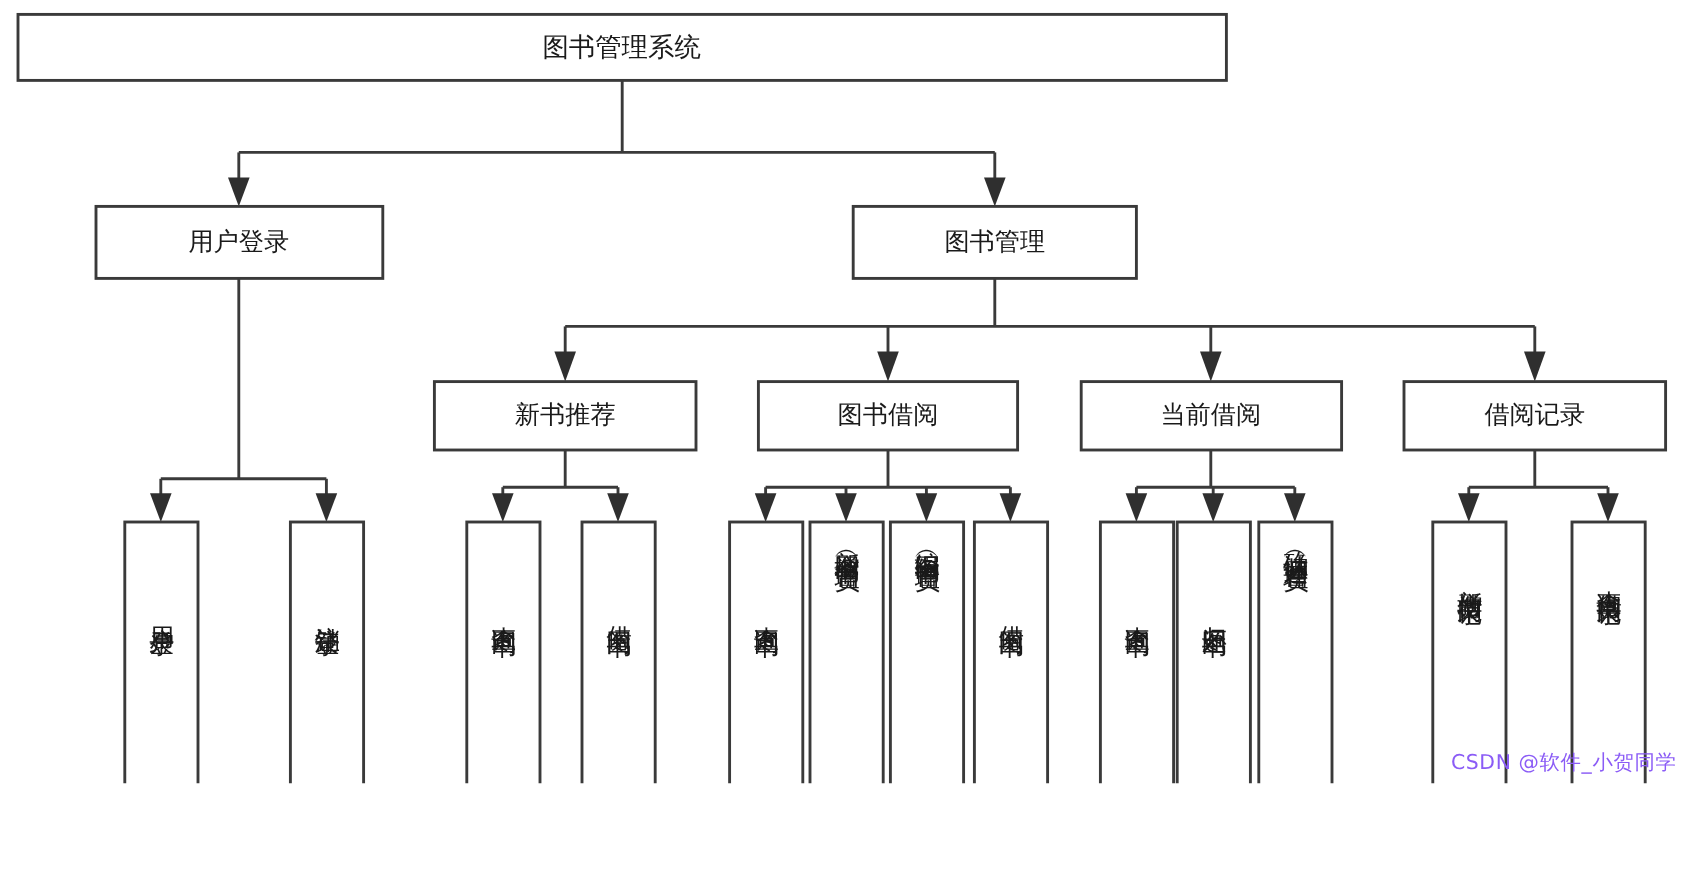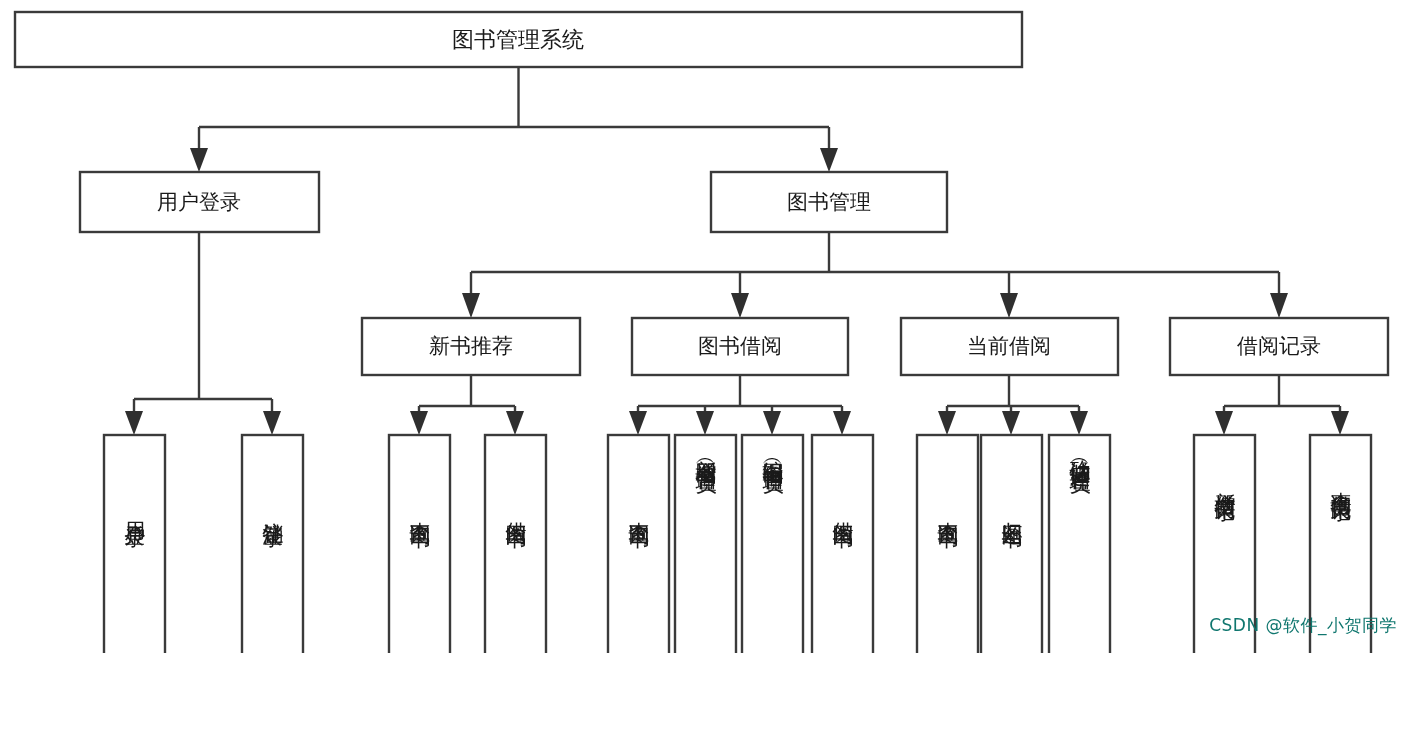--- a/index.html
+++ b/index.html
@@ -63,24 +63,24 @@
     font-family: "DejaVu Sans", "Liberation Sans", sans-serif;
     font-size: 21px;
     line-height: 1.18;
     color: #1a1a1a;
     letter-spacing: 2px;
     white-space: nowrap;
   }
   .watermark {
     position: absolute;
     right: 8px;
-    bottom: 16px;
+    bottom: 6px;
     font-family: "DejaVu Sans", "Liberation Sans", sans-serif;
     font-size: 17px;
-    color: #0f766e;
+    color: #8b5cf6;
     letter-spacing: 0.5px;
     white-space: nowrap;
     pointer-events: none;
   }
 </style>
 </head>
 <body>
 
 <div id="diagram-root">
 

